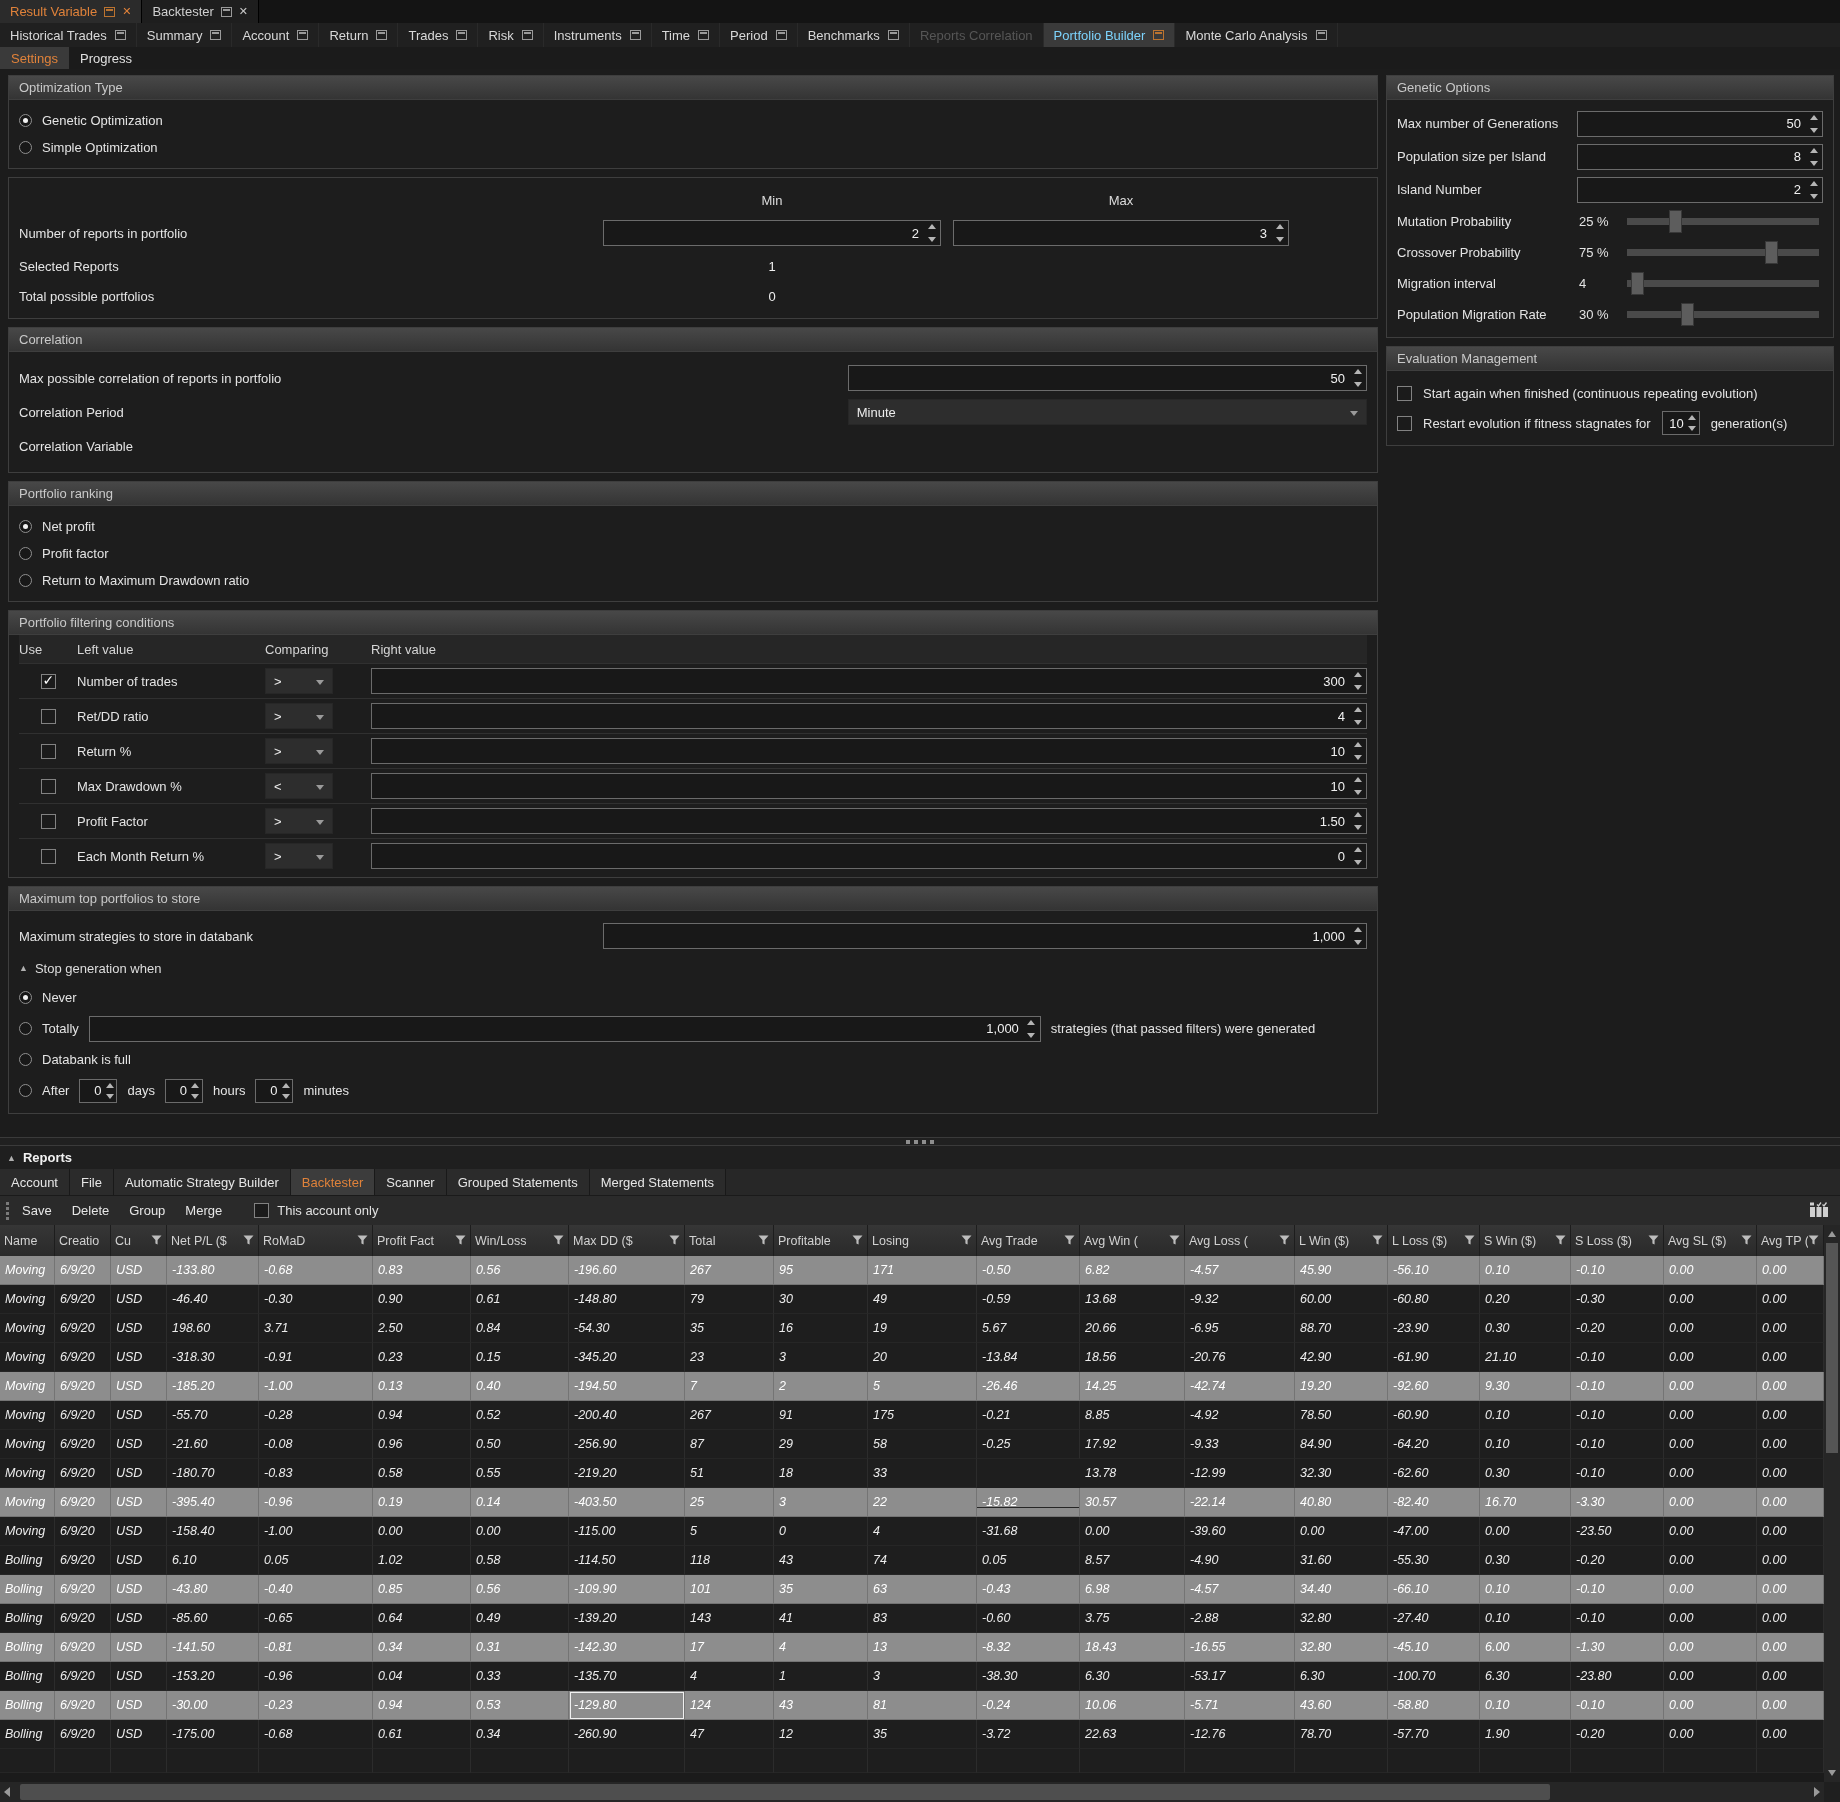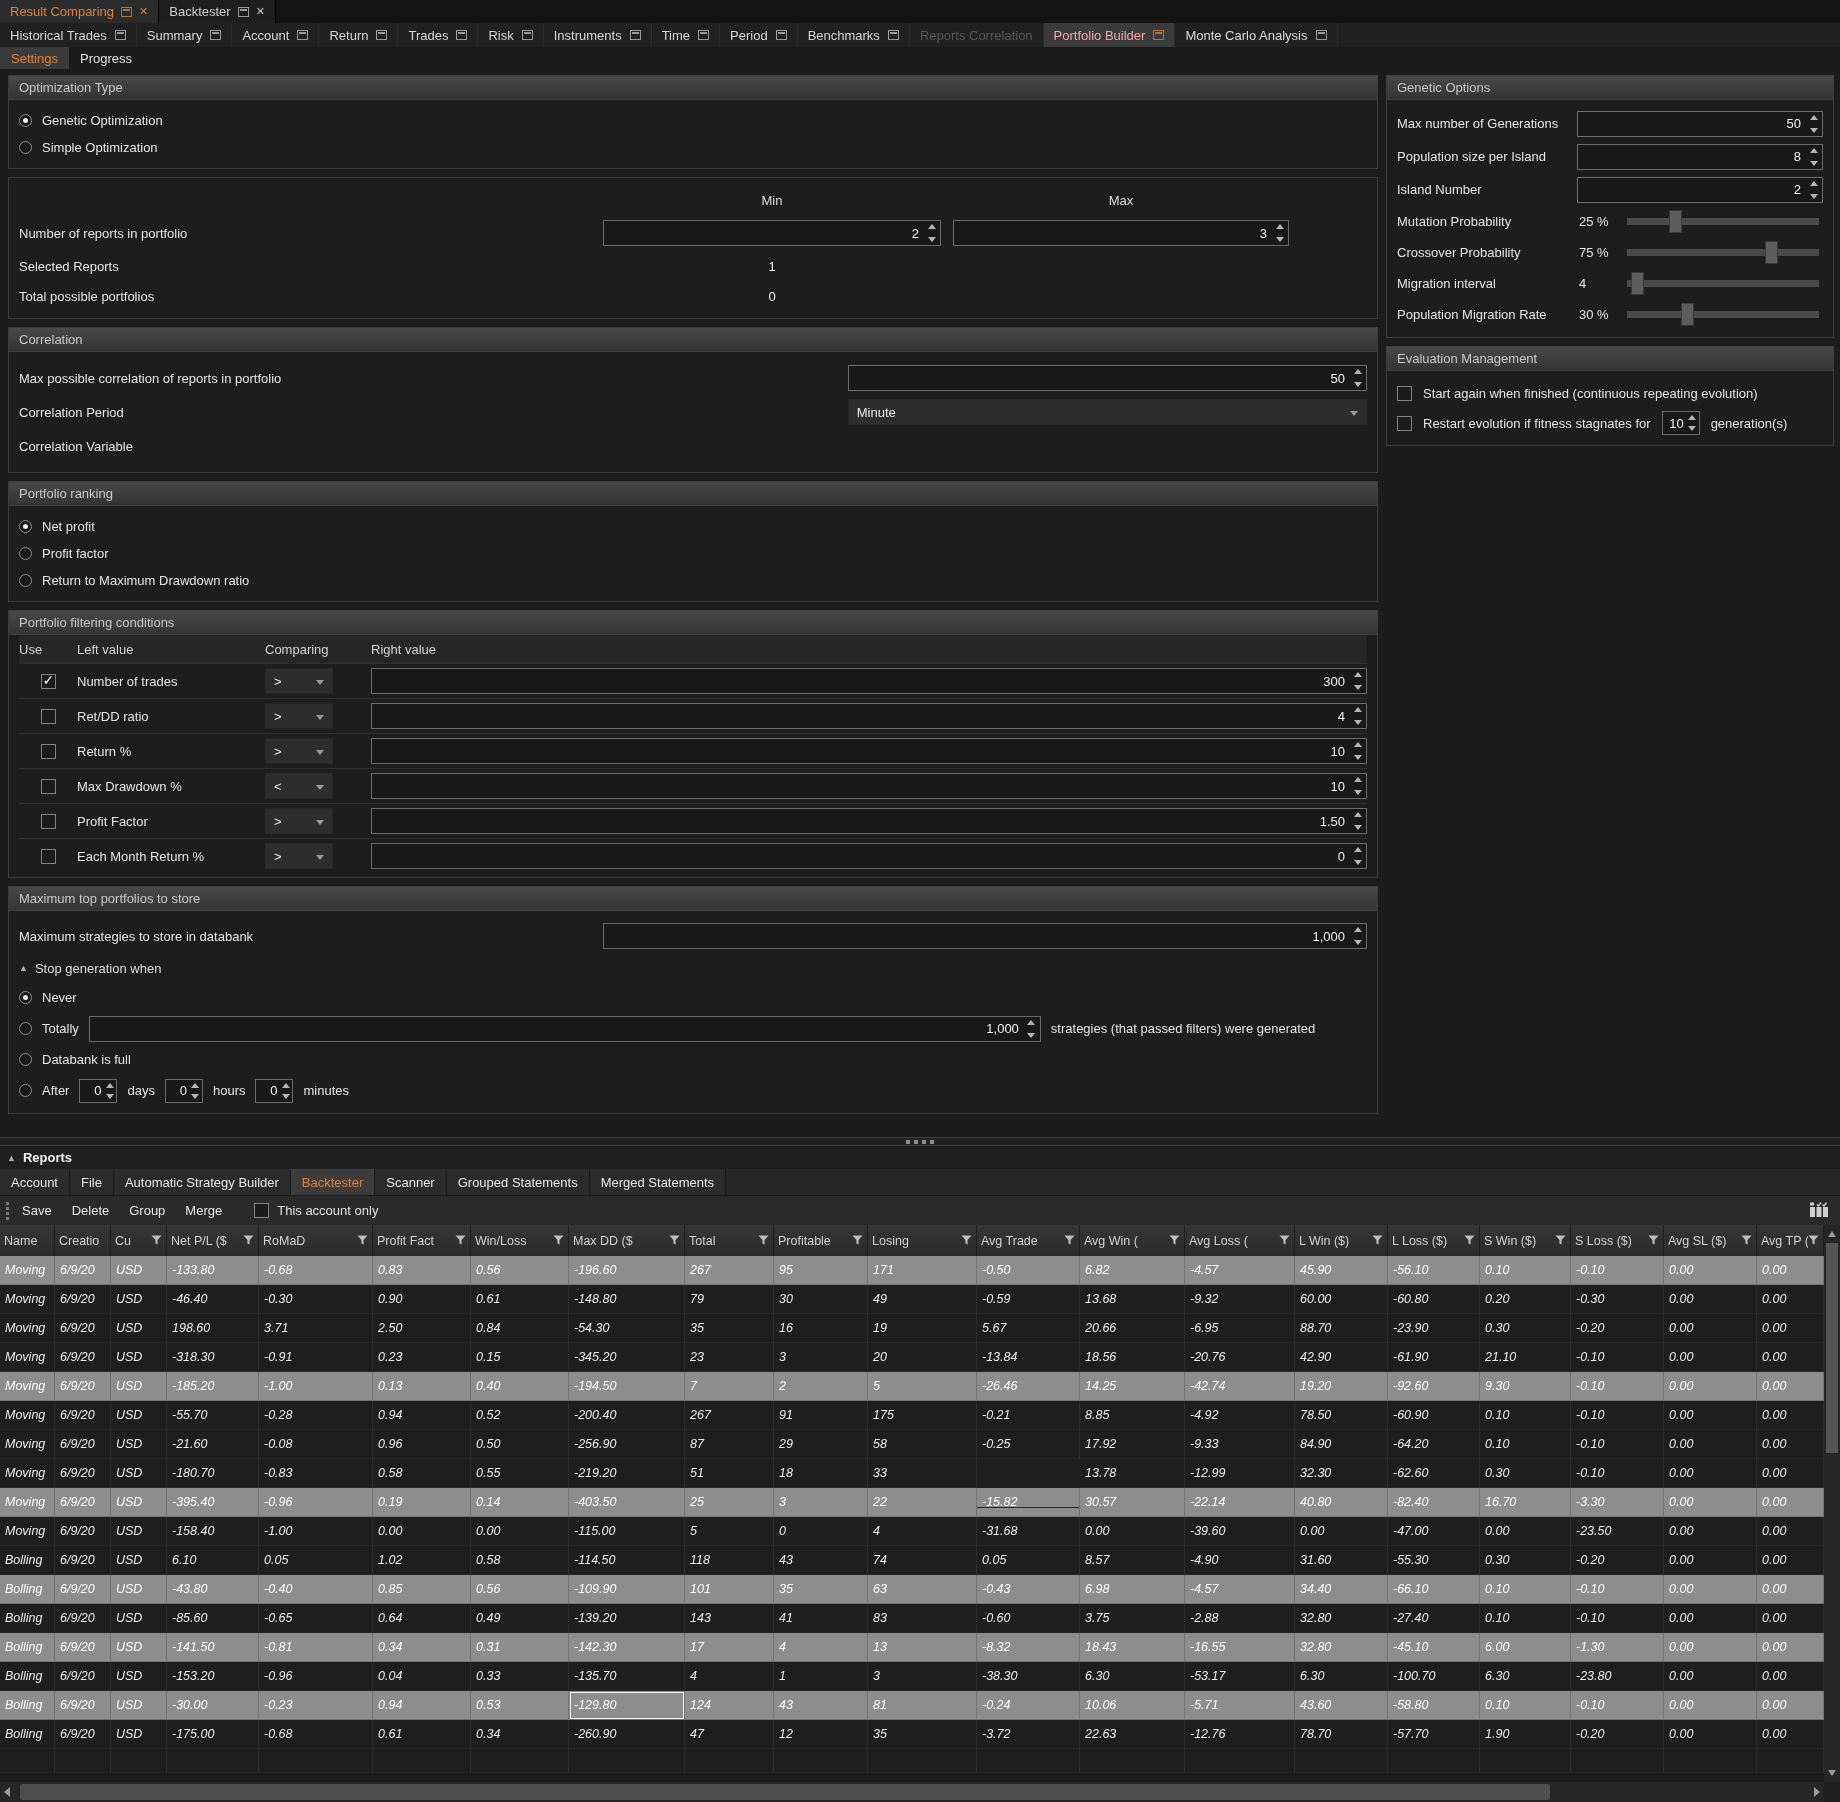--- a/index.html
+++ b/index.html
@@ -15,21 +15,21 @@
   .win-tab.active .x { color:#e0823a; }
 
   .popout { width:11px; height:10px; border:1px solid #9a9a9a; display:inline-block; position:relative; flex:none; }
   .popout::before { content:''; position:absolute; left:1px; right:1px; top:1px; height:2px; background:#9a9a9a; }
   .active > .popout, .active .popout { border-color:#bb7330; }
   .active > .popout::before, .active .popout::before { background:#bb7330; }
 
   
   .main-tabs { display:flex; height:24px; background:#202020; align-items:stretch; }
   .main-tab { display:flex; align-items:center; gap:8px; padding:0 10px; color:#d8d8d8; border-right:1px solid #2a2a2a; white-space:nowrap; }
-  .main-tab.active { background:#3a3a3a; color:#fca5a5; }
+  .main-tab.active { background:#3a3a3a; color:#7dd3fc; }
   .main-tab.disabled { color:#565656; }
 
   .sub-tabs { display:flex; height:22px; background:#1b1b1b; align-items:stretch; }
   .sub-tab { display:flex; align-items:center; padding:0 11px; color:#e0e0e0; }
   .sub-tab.active { background:#3a3a3a; color:#e0823a; }
 
   
   .settings { position:absolute; top:69px; left:0; right:0; height:1068px; }
   .left-col  { position:absolute; left:8px;    top:6px; width:1370px; }
   .right-col { position:absolute; left:1386px; top:6px; width:448px; }
@@ -143,21 +143,21 @@
   .harr.lf { left:4px; border-top:5px solid transparent; border-bottom:5px solid transparent; border-right:6px solid #9a9a9a; }
   .harr.rt { right:4px; border-top:5px solid transparent; border-bottom:5px solid transparent; border-left:6px solid #9a9a9a; }
 </style>
 </head>
 <body>
 
 <div class="app">
 
   <div class="win-tabs">
       <div class="win-tab active">
-        <span>Result Comparing</span>
+        <span>Result Variable</span>
         <span class="popout"></span>
         <span class="x">✕</span>
       </div>
       <div class="win-tab">
         <span>Backtester</span>
         <span class="popout"></span>
         <span class="x">✕</span>
       </div>
     </div>
   <div class="main-tabs">

